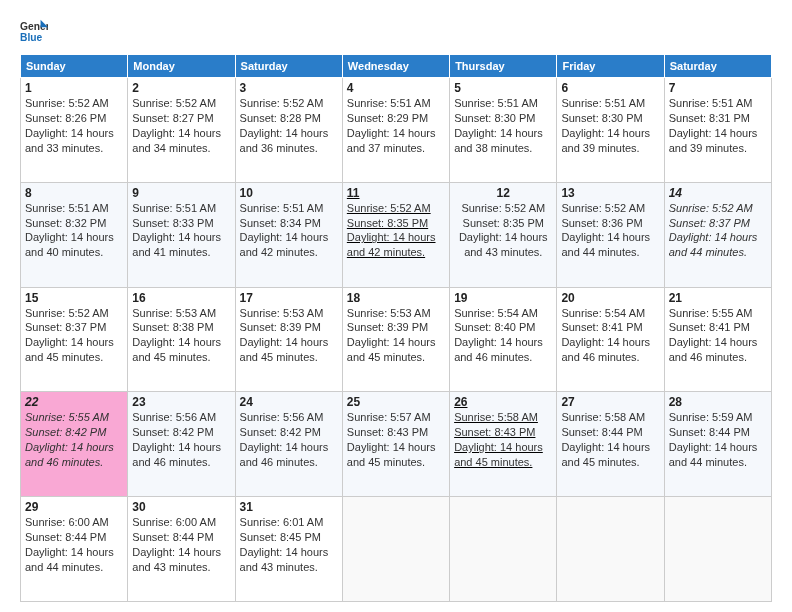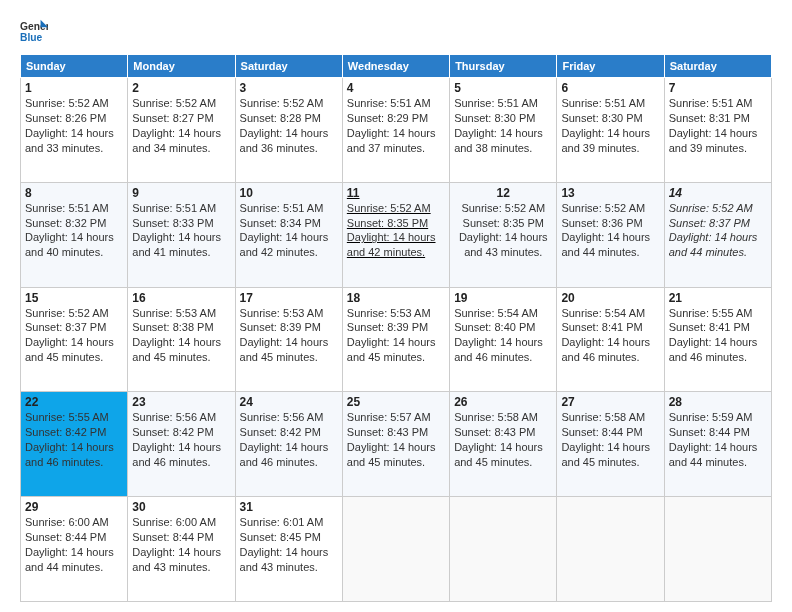--- a/index.html
+++ b/index.html
@@ -196,37 +196,37 @@
           <td>
             <span class="day-num">20</span>
             <div class="day-info">Sunrise: 5:54 AM<br>Sunset: 8:41 PM<br>Daylight: 14 hours and 46 minutes.</div>
           </td>
           <td>
             <span class="day-num">21</span>
             <div class="day-info">Sunrise: 5:55 AM<br>Sunset: 8:41 PM<br>Daylight: 14 hours and 46 minutes.</div>
           </td>
         </tr>
         <tr style="background: rgb(245, 248, 252);">
-          <td style="background: #0ea5e9;">
+          <td style="background: #f9a8d4; font-style: italic;">
             <span class="day-num">22</span>
             <div class="day-info">Sunrise: 5:55 AM<br>Sunset: 8:42 PM<br>Daylight: 14 hours and 46 minutes.</div>
           </td>
           <td style="background: rgb(245, 248, 252);">
             <span class="day-num">23</span>
             <div class="day-info">Sunrise: 5:56 AM<br>Sunset: 8:42 PM<br>Daylight: 14 hours and 46 minutes.</div>
           </td>
           <td style="background: rgb(245, 248, 252);">
             <span class="day-num">24</span>
             <div class="day-info">Sunrise: 5:56 AM<br>Sunset: 8:42 PM<br>Daylight: 14 hours and 46 minutes.</div>
           </td>
           <td style="background: rgb(245, 248, 252);">
             <span class="day-num">25</span>
             <div class="day-info">Sunrise: 5:57 AM<br>Sunset: 8:43 PM<br>Daylight: 14 hours and 45 minutes.</div>
           </td>
-          <td style="background: rgb(245, 248, 252);">
+          <td style="background: rgb(245, 248, 252); text-decoration: underline;">
             <span class="day-num">26</span>
             <div class="day-info">Sunrise: 5:58 AM<br>Sunset: 8:43 PM<br>Daylight: 14 hours and 45 minutes.</div>
           </td>
           <td style="background: rgb(245, 248, 252);">
             <span class="day-num">27</span>
             <div class="day-info">Sunrise: 5:58 AM<br>Sunset: 8:44 PM<br>Daylight: 14 hours and 45 minutes.</div>
           </td>
           <td style="background: rgb(245, 248, 252);">
             <span class="day-num">28</span>
             <div class="day-info">Sunrise: 5:59 AM<br>Sunset: 8:44 PM<br>Daylight: 14 hours and 44 minutes.</div>

